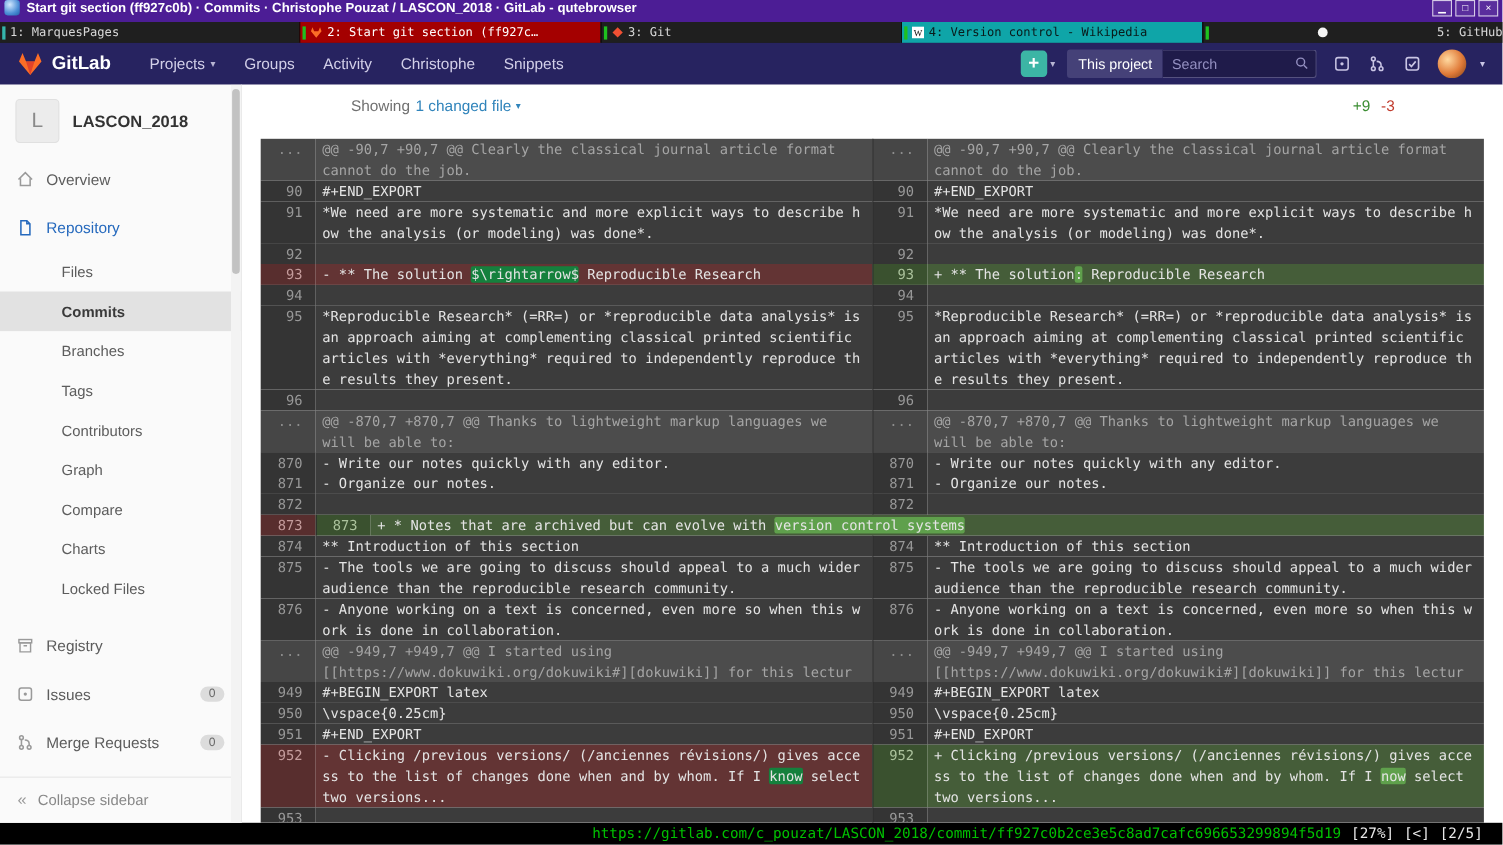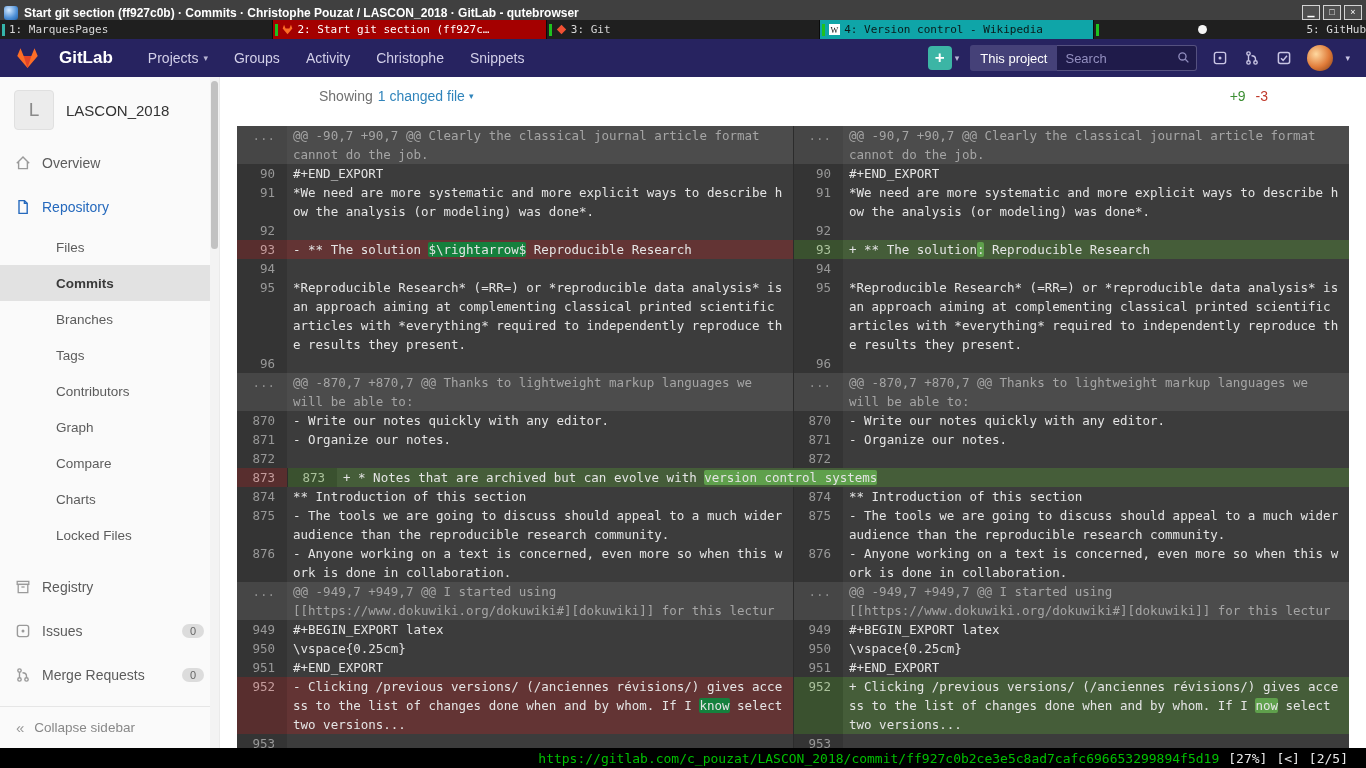--- a/index.html
+++ b/index.html
@@ -1,38 +1,38 @@
 <!DOCTYPE html>
 <html><head>
 <meta charset="utf-8">
 <style>
   *{box-sizing:border-box;margin:0;padding:0}
   html,body{width:1366px;height:768px;overflow:hidden}
   body{display:flex;flex-direction:column;font-family:"Liberation Sans",sans-serif;background:#fff}
 
   
-  .titlebar{height:20px;flex:none;background:#404040;display:flex;align-items:flex-end;gap:6px;padding:0 4px}
+  .titlebar{height:20px;flex:none;background:#4c1d95;display:flex;align-items:flex-start;gap:6px;padding:0 4px}
   .qb-icon{width:14px;height:14px;border-radius:3px;flex:none;
     background:radial-gradient(circle at 35% 30%,#d2e8ff,#4d8fd6 60%,#1f5fa8)}
   .tb-title{color:#fff;font-size:12px;font-weight:bold;white-space:nowrap;overflow:hidden;flex:1}
   .winbtn{width:18px;height:15px;flex:none;border:1px solid rgba(255,255,255,.75);color:#fff;
     font-size:9px;line-height:12px;text-align:center;background:rgba(255,255,255,.08);cursor:default}
 
   
   .tabbar{height:19px;flex:none;background:#101010;display:flex}
   .tab{flex:1 1 0;min-width:0;display:flex;align-items:center;overflow:hidden;
     font:11px "DejaVu Sans Mono",monospace}
   .tab+.tab{border-left:1px solid #0b0b0b}
   .tab-ind{flex:none;width:3px;height:12px;margin:0 4px 0 2px}
   .fav{flex:none;width:11px;height:11px;margin-right:4px;display:inline-flex}
   .tab-lbl{white-space:nowrap;overflow:hidden}
 
   
   .gl-navbar{height:38px;flex:none;background:#272360;display:flex;align-items:center;padding:0 16px;color:#d2cfe8}
-  .brand{display:flex;align-items:center;gap:20px}
+  .brand{display:flex;align-items:center;gap:8px}
   .brand-name{color:#fff;font-size:17px;font-weight:bold}
   .navlinks{display:flex;align-items:center;margin-left:22px;height:38px}
   .nav-item{padding:0 13px;font-size:14px;color:#d2cfe8;height:38px;display:flex;align-items:center;gap:5px;cursor:pointer}
   .nav-caret{font-size:9px;opacity:.85}
   .nav-right{margin-left:auto;display:flex;align-items:center;gap:11px}
   .plus-btn{display:flex;align-items:center;gap:3px;cursor:pointer}
   .plus-sq{width:24px;height:24px;background:#3cb5a5;border-radius:4px;color:#fff;font-size:17px;
     line-height:23px;text-align:center;font-weight:bold}
   .search-group{display:flex;align-items:center}
   .search-scope{height:26px;background:#454178;color:#fff;font-size:13px;padding:0 10px;display:flex;
@@ -49,21 +49,21 @@
 
   
   .app{flex:1;display:flex;min-height:0}
 
   
   .sidebar{width:220px;flex:none;background:#fafafa;border-right:1px solid #eaeaea;display:flex;
     flex-direction:column;position:relative;overflow:hidden}
   .proj{display:flex;align-items:center;gap:12px;padding:13px 14px 11px}
   .proj-av{width:40px;height:40px;border-radius:4px;background:#ececec;border:1px solid #e0e0e0;color:#8a8a8a;
     font-size:19px;display:flex;align-items:center;justify-content:center;flex:none;cursor:pointer}
-  .proj-name{font-size:15px;font-weight:normal;color:#333;cursor:pointer}
+  .proj-name{font-size:15px;font-weight:bold;color:#333;cursor:pointer}
   .snav{display:flex;align-items:center;gap:11px;padding:0 15px;height:44px;font-size:14px;color:#5c5c5c;cursor:pointer}
   .snav .ic{width:16px;height:16px;color:#9a9a9a;flex:none;display:inline-flex}
   .snav.active-top{color:#2569bd}
   .snav.active-top .ic{color:#2569bd}
   .snav.sub{height:36px;padding-left:56px;font-size:13.5px}
   .snav.sub.active{background:#e2e2e2;color:#3a3a3a;font-weight:bold}
   .snav.mtop{margin-top:12px}
   .badge{margin-left:auto;background:#dcdcdc;color:#666;font-size:11px;padding:1px 8px;border-radius:9px}
   .collapse{margin-top:auto;border-top:1px solid #e6e6e6;height:42px;flex:none;display:flex;align-items:center;
     gap:10px;padding:0 16px;color:#888;font-size:13.5px;cursor:pointer}

